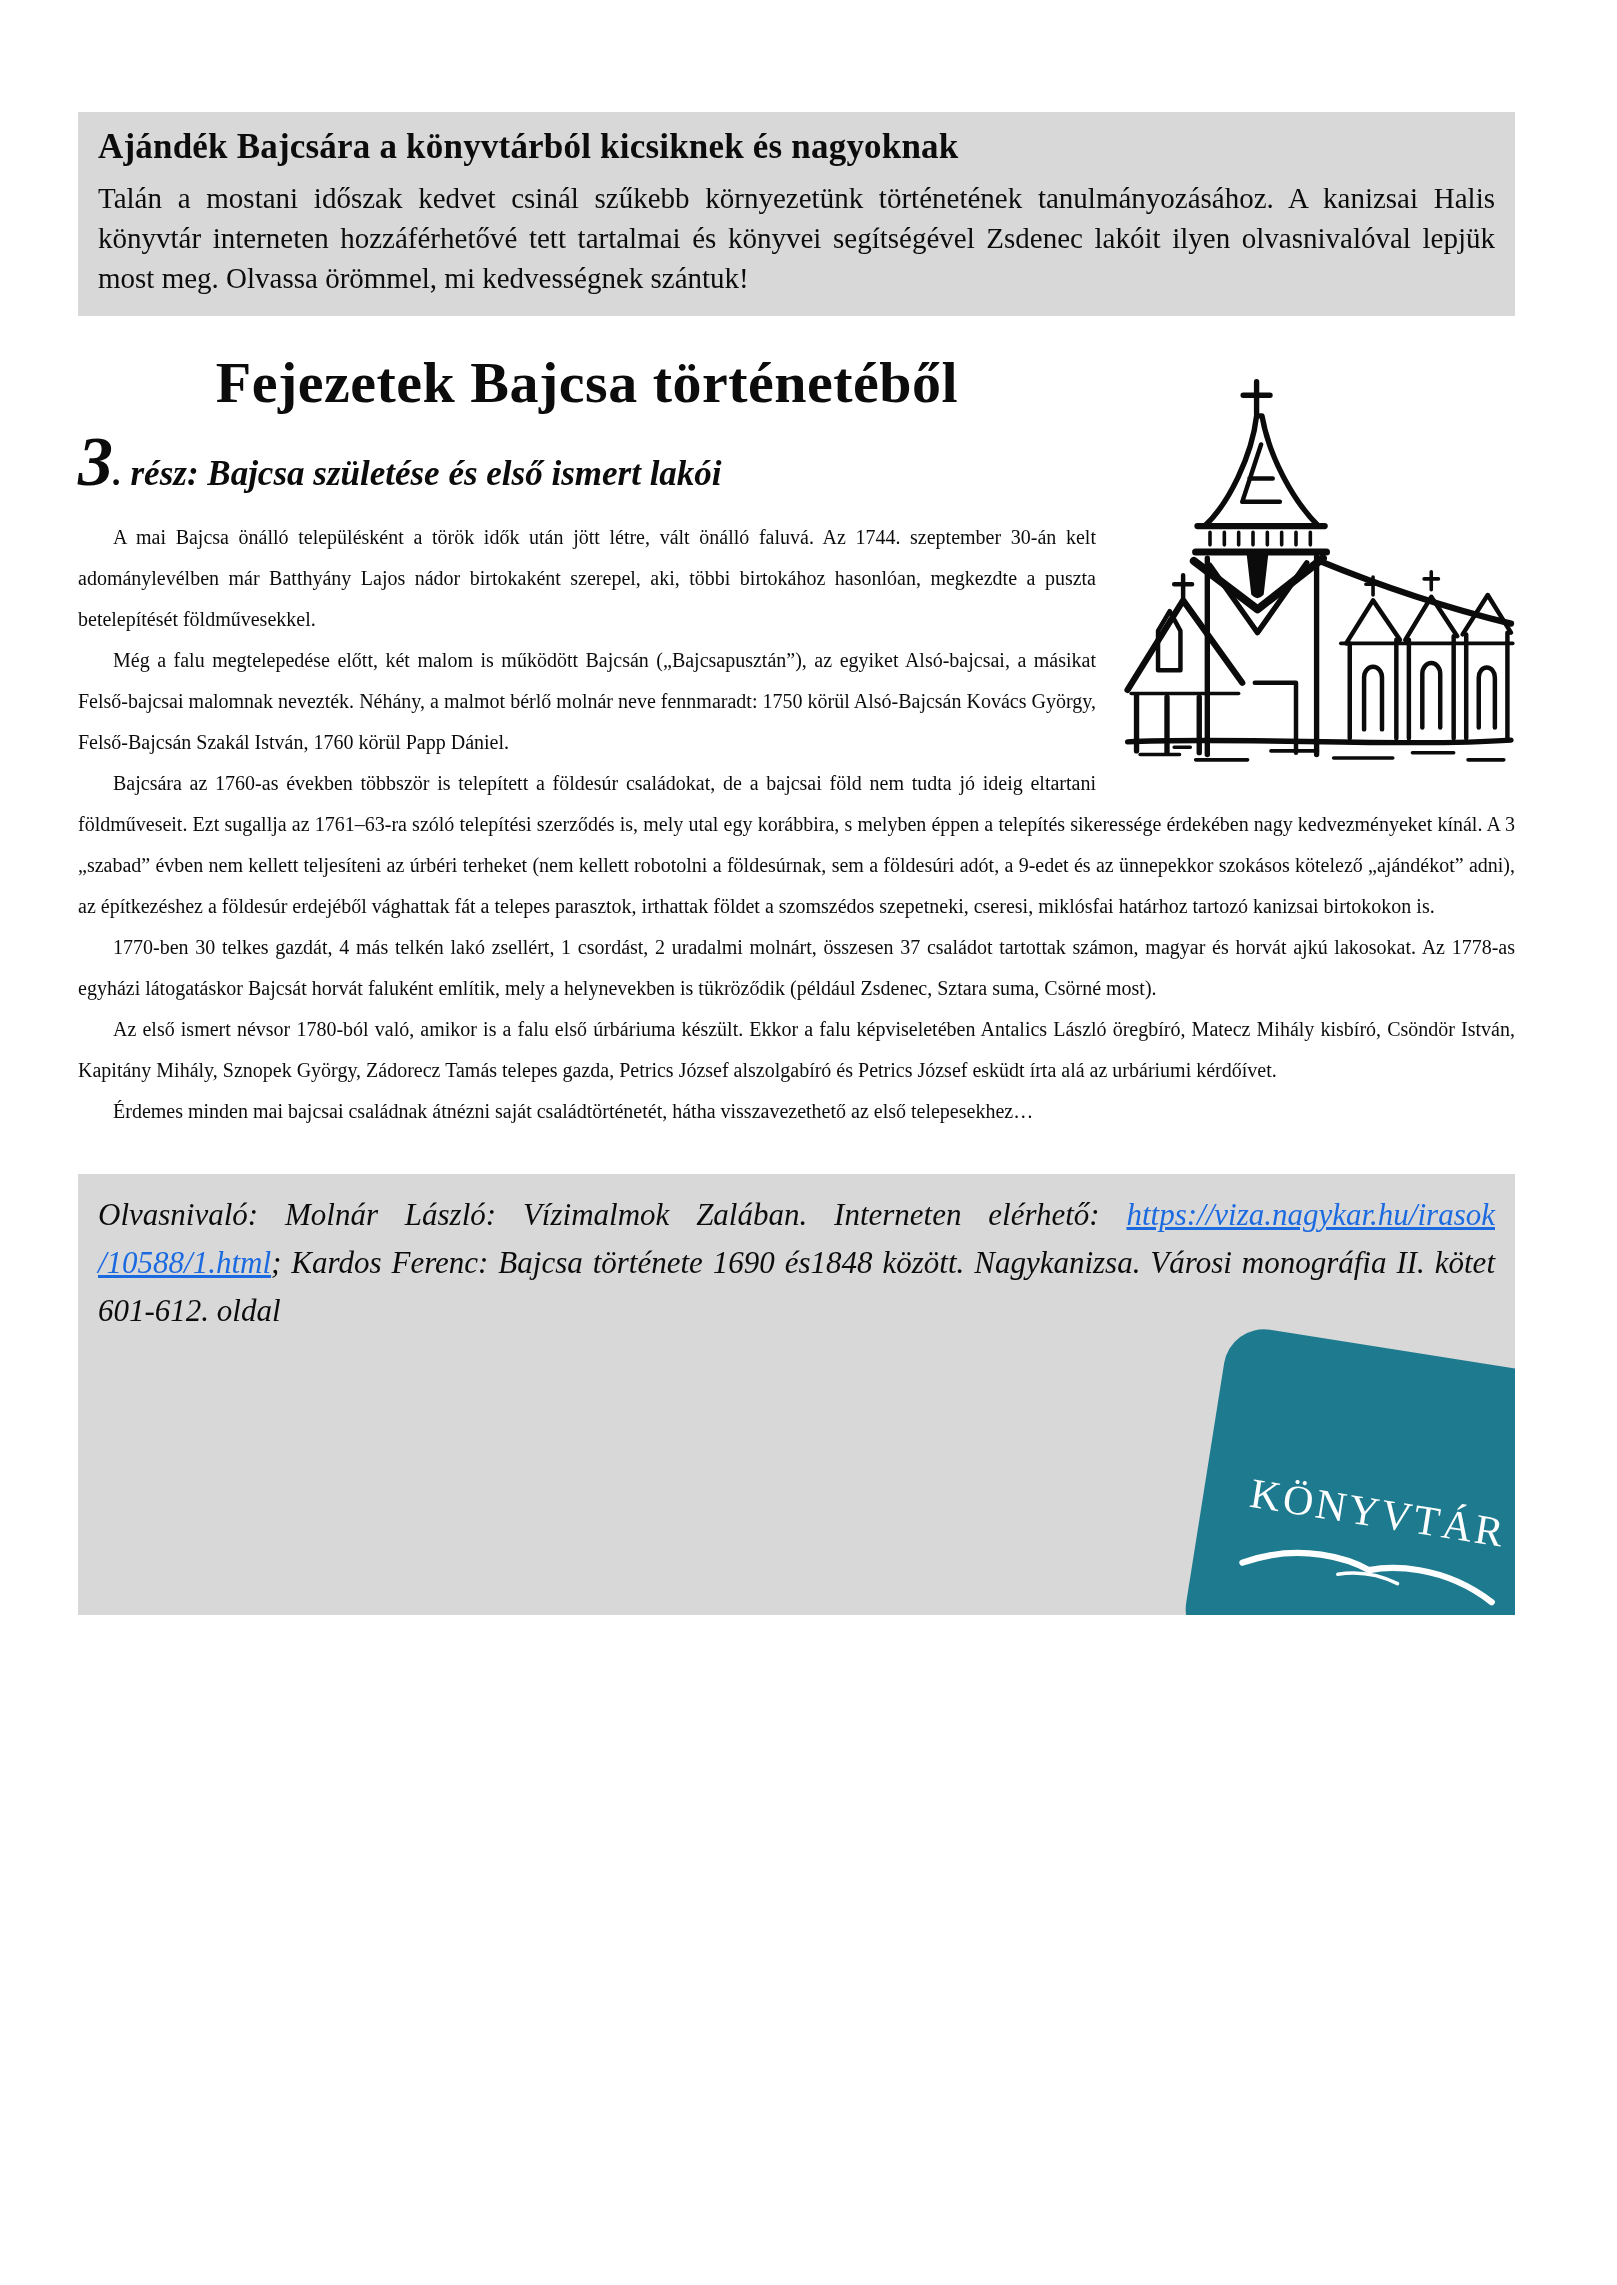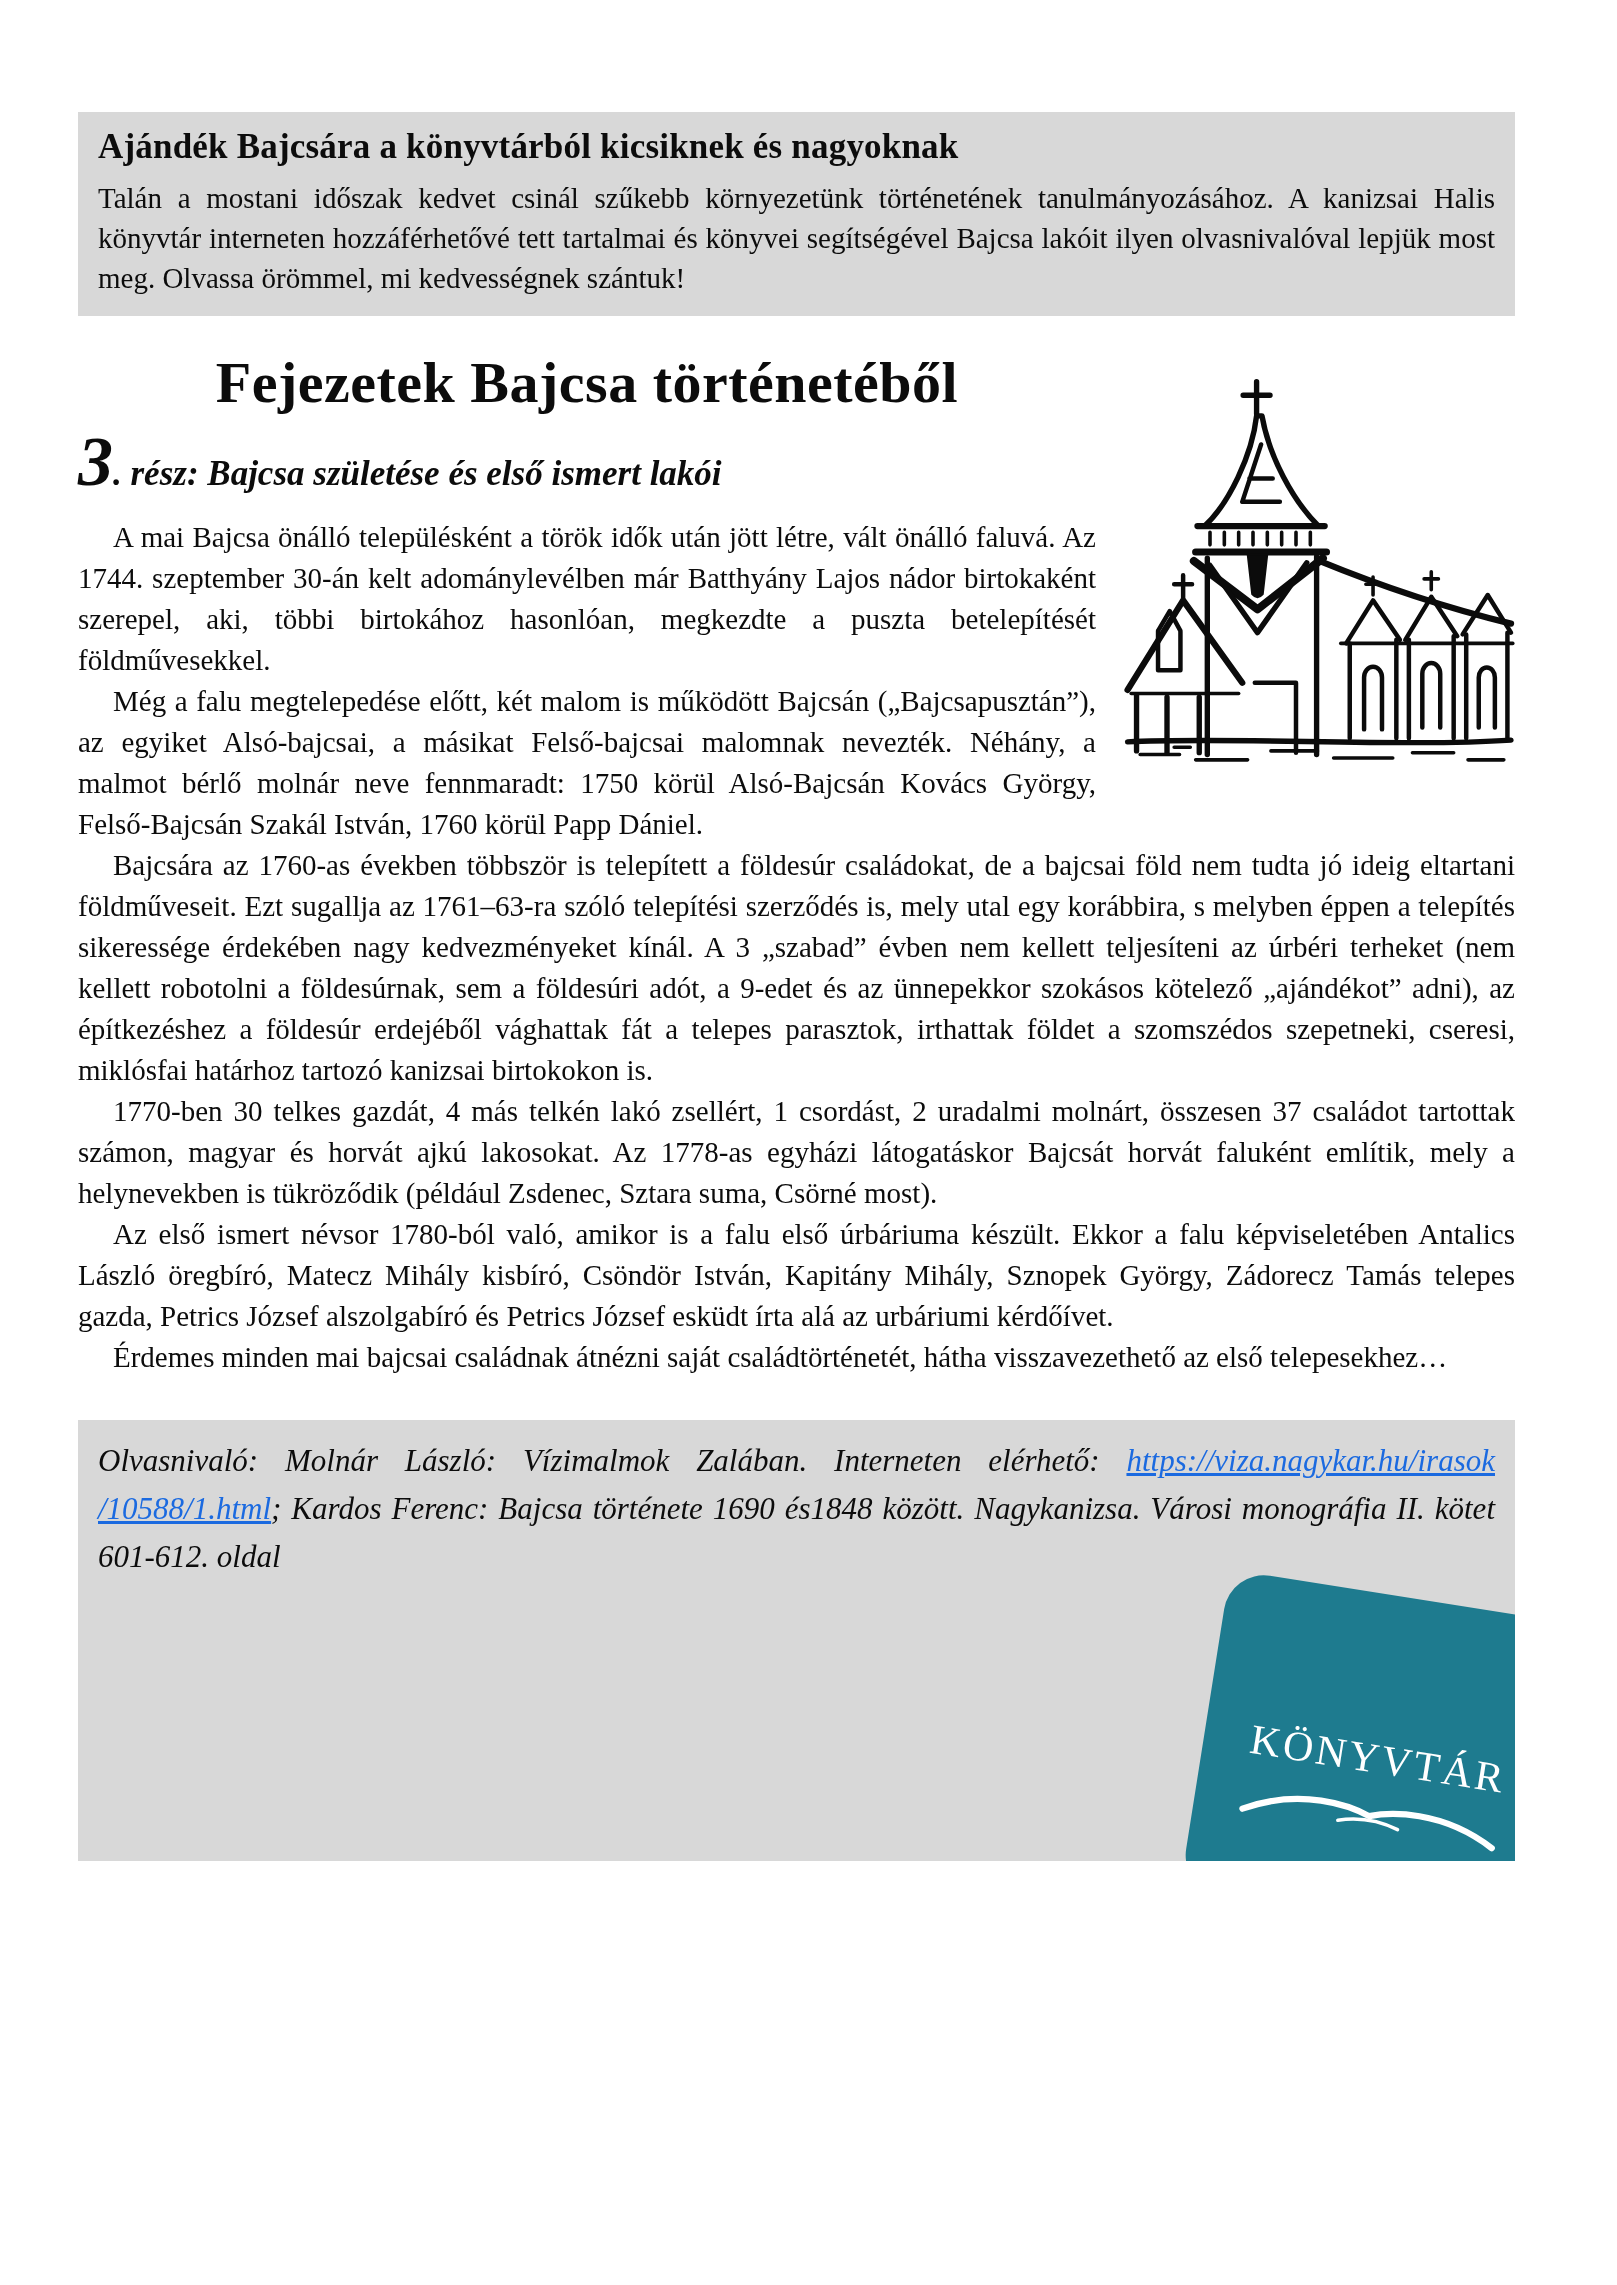--- a/index.html
+++ b/index.html
@@ -60,21 +60,21 @@
     line-height: 1.1;
   }
   .sub-heading .big-number {
     font-size: 70px;
     font-style: italic;
     font-weight: bold;
     line-height: 0.8;
   }
   .body-text { margin-top: 24px; }
   .body-text p {
-    font-size: 29px;
+    font-size: 20px;
     line-height: 41px;
     text-align: justify;
     text-indent: 35px;
   }
   
   .info-box {
     position: relative;
     margin-top: 42px;
     background: #d8d8d8;
     height: 441px;
@@ -124,21 +124,21 @@
   .logo svg { margin-top: 9.2px; width: 275px; height: 48px; }
 </style>
 </head>
 <body>
 
 <div class="page">
   <div class="content">
 
     <div class="header-box">
       <h2>Ajándék Bajcsára a könyvtárból kicsiknek és nagyoknak</h2>
-      <p>Talán a mostani időszak kedvet csinál szűkebb környezetünk történetének tanulmányozásához. A kanizsai Halis könyvtár interneten hozzáférhetővé tett tartalmai és könyvei segítségével Bajcsa lakóit ilyen olvasnivalóval lepjük most meg. Olvassa örömmel, mi kedvességnek szántuk!</p>
+      <p>Talán a mostani időszak kedvet csinál szűkebb környezetünk történetének tanulmányozásához. A kanizsai Halis könyvtár interneten hozzáférhetővé tett tartalmai és könyvei segítségével Zsdenec lakóit ilyen olvasnivalóval lepjük most meg. Olvassa örömmel, mi kedvességnek szántuk!</p>
     </div>
 
     <div class="article">
 
       <div class="church-wrap">
         <svg viewBox="0 0 440 480">
           <g stroke="#0b0b0b" fill="none" stroke-width="5" stroke-linecap="round" stroke-linejoin="round">
 
             <path d="M152,50 v36 M137,65 h30" stroke-width="6"></path>
 

